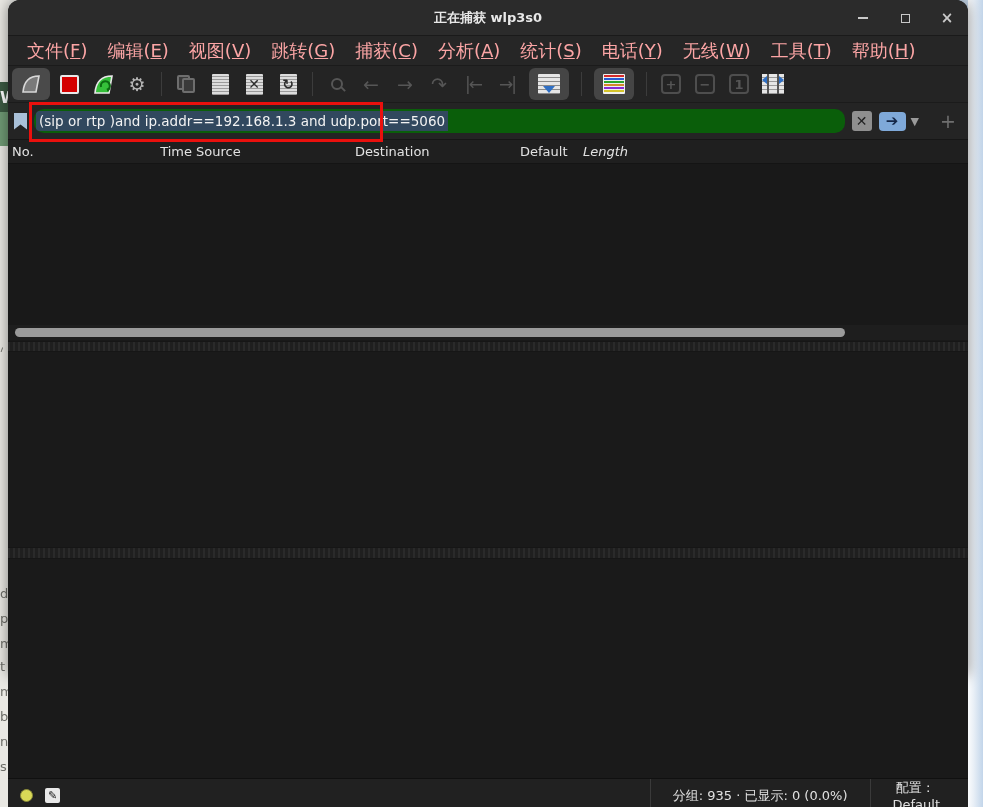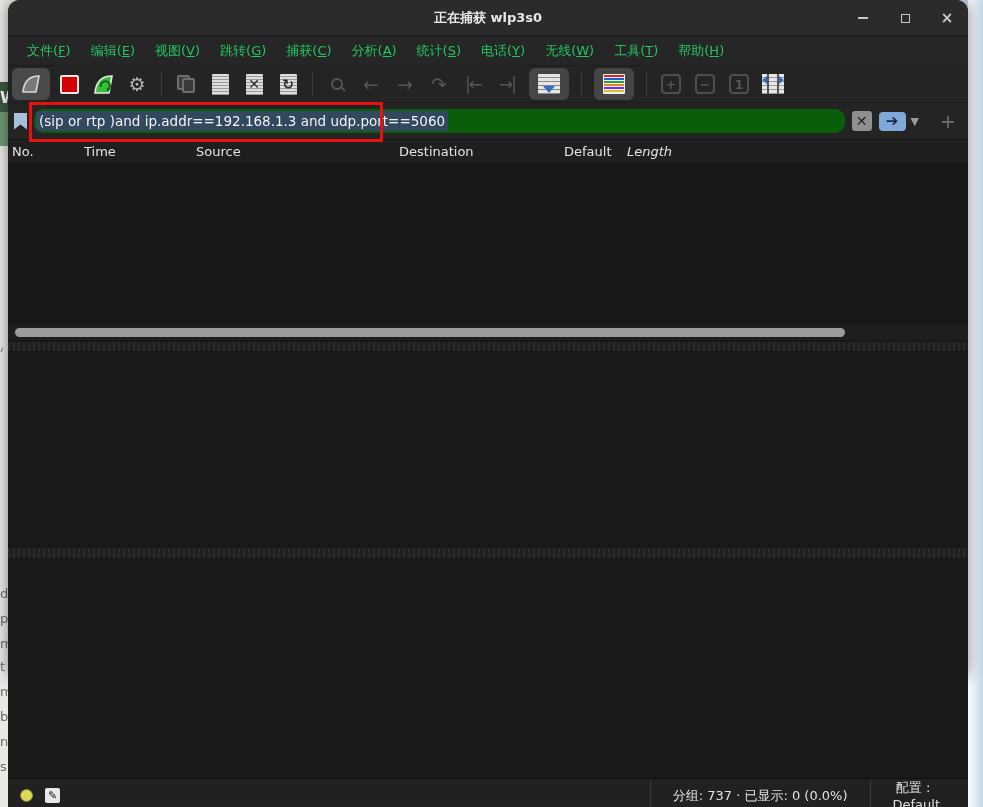--- a/index.html
+++ b/index.html
@@ -30,21 +30,21 @@
   .win-controls { position:absolute; right:12px; top:0; height:36px; display:flex; align-items:center; gap:24px; }
   .wc { width:18px; height:18px; display:flex; align-items:center; justify-content:center;
     color:#c9c9c9; cursor:default; }
   .wc .bar { width:10px; height:2px; background:#c9c9c9; }
   .wc .sq  { width:9px; height:9px; border:1.5px solid #c9c9c9; }
   .wc.close { font-size:15px; font-weight:bold; }
 
   
   .menubar { height:30px; background:#262626; display:flex; align-items:center;
     padding-left:10px; gap:2px; border-bottom:1px solid #1b1b1b; flex:0 0 30px; }
-  .menu-item { font-size:13px; color:#22c55e; padding:4px 9px; border-radius:4px; white-space:nowrap; }
+  .menu-item { font-size:18px; color:#fca5a5; padding:4px 9px; border-radius:4px; white-space:nowrap; }
   .menu-item u { text-decoration:underline; }
 
   
   .toolbar { height:37px; background:#242424; display:flex; align-items:center;
     padding-left:4px; gap:4px; border-bottom:1px solid #1b1b1b; flex:0 0 37px; }
   .tbtn { width:30px; height:30px; display:flex; align-items:center; justify-content:center;
     border-radius:6px; position:relative; flex:0 0 auto; }
   .tbtn.active { background:#4a4a4a; width:38px; height:32px; }
   .tbtn.toggled { background:#454545; width:40px; height:32px; margin:0 3px; }
   .tsep { width:1px; height:24px; background:#3c3c3c; margin:0 5px; flex:0 0 1px; }
@@ -92,21 +92,21 @@
     display:flex; align-items:center; justify-content:center; font-size:14px; font-weight:bold; color:#222; flex:0 0 20px; }
   .fbtn-apply { width:27px; height:19px; background:#7fa9d9; border-radius:4px;
     display:flex; align-items:center; justify-content:center; color:#142748; font-size:15px; font-weight:bold; flex:0 0 27px; }
   .fcaret { color:#9a9a9a; font-size:11px; margin-left:-2px; }
   .fadd { color:#6f6f6f; font-size:19px; margin-left:14px; margin-right:4px; }
 
   
   .pl-header { height:24px; background:#1f1f1f; display:flex; align-items:center;
     font-size:13px; color:#e2e2e2; border-bottom:1px solid #141414; flex:0 0 24px; }
   .pl-header .col { padding-left:4px; white-space:nowrap; overflow:hidden; }
-  .c-no{width:72px;} .c-time{width:112px;} .c-src{width:159px;} .c-dst{width:165px;margin-left:44px;}
+  .c-no{width:72px;} .c-time{width:112px;text-align:right;} .c-src{width:159px;} .c-dst{width:165px;}
   .c-proto{width:63px;} .c-len{width:54px;font-style:italic;} .c-info{flex:1;}
 
   
   .packet-list { flex:0 0 177px; background:#191919; position:relative; }
   .hscroll { position:absolute; left:0; right:0; bottom:1px; height:15px; background:#1e1e1e; }
   .hscroll .thumb { position:absolute; left:7px; top:3px; width:830px; height:9px;
     background:#9b9b9b; border-radius:5px; }
   .splitter { flex:0 0 11px; background:#232323; border-top:1px solid #161616; border-bottom:1px solid #161616;
     background-image:repeating-linear-gradient(90deg,#2a2a2a 0 2px,#1f1f1f 2px 5px); }
   .splitter.s2 { flex-basis:12px; }
@@ -314,21 +314,21 @@
   <div class="bytes-pane"></div>
 
   <div class="statusbar">
     <div class="sb-left">
       <div class="sb-dot"></div>
       <div class="sb-comment">
           <span>✎</span>
         </div>
     </div>
     <div class="sb-sec">
-      <span>分组: 737 · 已显示: 0 (0.0%)</span>
+      <span>分组: 935 · 已显示: 0 (0.0%)</span>
     </div>
     <div class="sb-sec sb-profile">
       <span class="lab">配置：</span>
       <span>Default</span>
     </div>
   </div>
 </div>
 
 <div class="annotation"></div>
 

